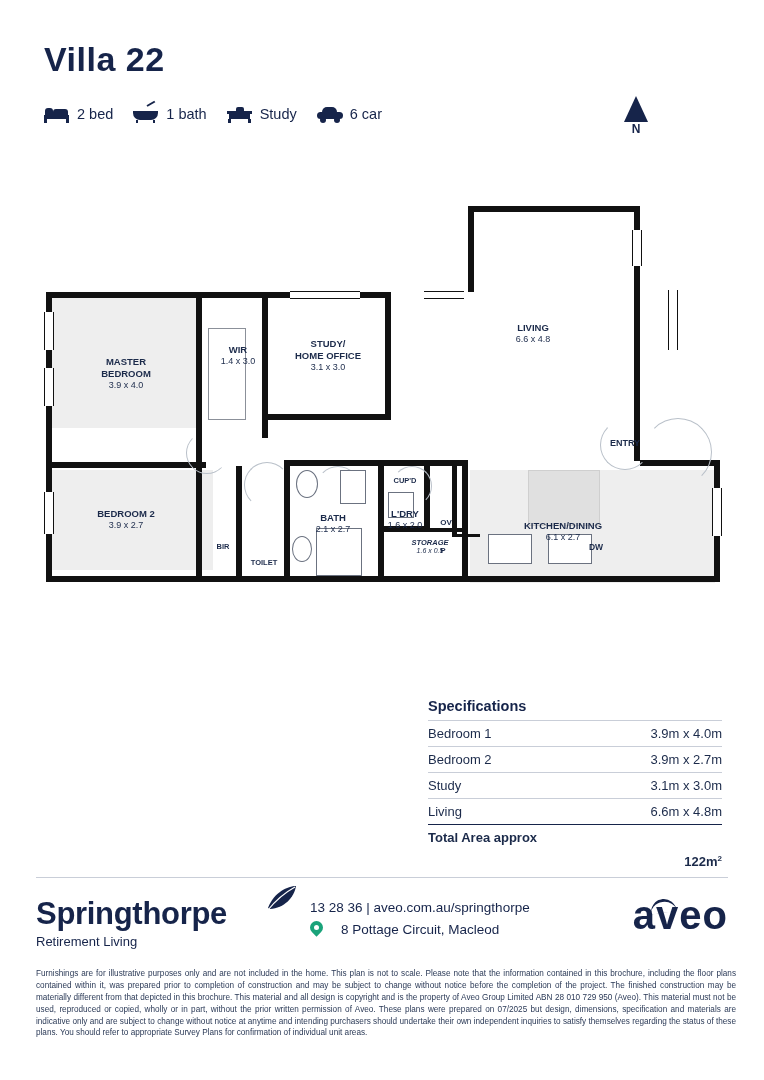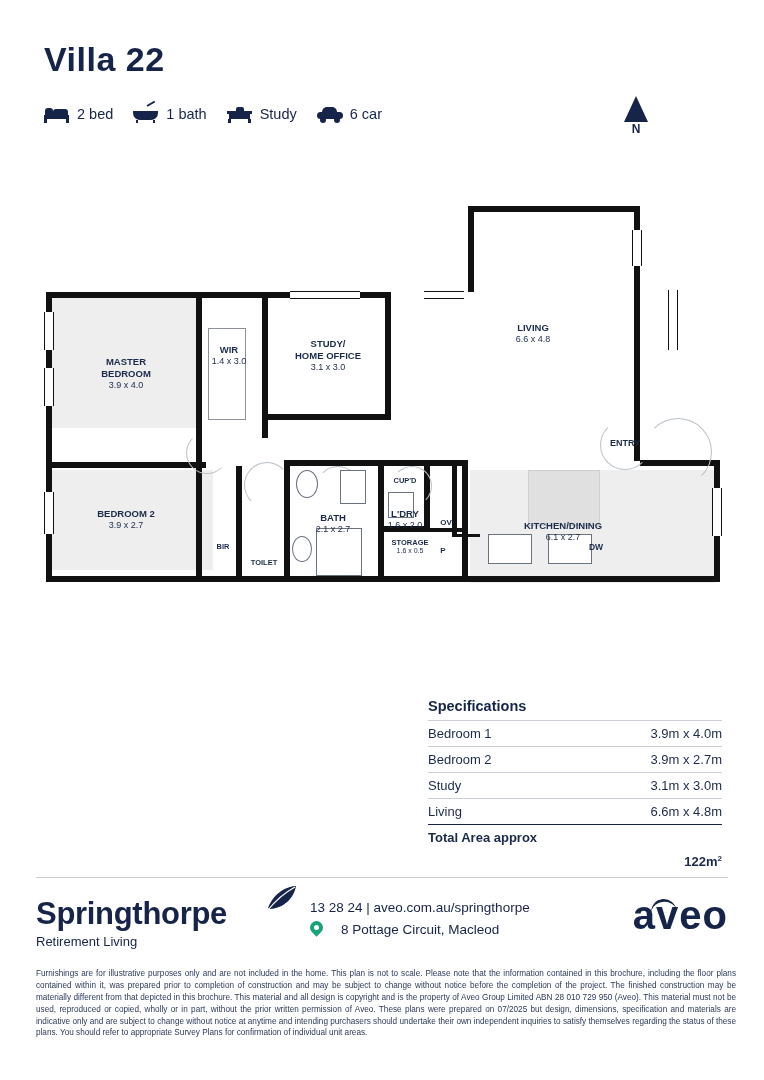--- a/index.html
+++ b/index.html
@@ -249,21 +249,21 @@
 
     <div class="label" style="left:56px; top:186px; width:140px;">
       <span>MASTER</span><br>
       <span>BEDROOM</span>
       <span class="dim">3.9 x 4.0</span>
     </div>
     <div class="label" style="left:56px; top:338px; width:140px;">
       <span>BEDROOM 2</span>
       <span class="dim">3.9 x 2.7</span>
     </div>
-    <div class="label" style="left:199px; top:174px; width:60px;">
+    <div class="label" style="left:208px; top:174px; width:60px;">
       <span>WIR</span>
       <span class="dim">1.4 x 3.0</span>
     </div>
     <div class="label" style="left:272px; top:168px; width:112px;">
       <span>STUDY/</span><br>
       <span>HOME OFFICE</span>
       <span class="dim">3.1 x 3.0</span>
     </div>
     <div class="label" style="left:478px; top:152px; width:110px;">
       <span>LIVING</span>
@@ -274,21 +274,21 @@
       <span class="dim">6.1 x 2.7</span>
     </div>
     <div class="label" style="left:300px; top:342px; width:66px;">
       <span>BATH</span>
       <span class="dim">2.1 x 2.7</span>
     </div>
     <div class="label" style="left:382px; top:338px; width:46px;">
       <span>L'DRY</span>
       <span class="dim">1.6 x 2.0</span>
     </div>
-    <div class="label small" style="left:374px; top:368px; width:72px;">
+    <div class="label small" style="left:394px; top:368px; width:72px;font-style:italic;">
       <span>STORAGE</span>
       <span class="dim">1.6 x 0.5</span>
     </div>
 
     <div class="label small" style="left:208px; top:372px; width:30px;"><span>BIR</span></div>
     <div class="label small" style="left:242px; top:388px; width:44px;"><span>TOILET</span></div>
     <div class="label small" style="left:384px; top:306px; width:42px;"><span>CUP'D</span></div>
     <div class="label" style="left:600px; top:268px; width:50px; font-size:9px;"><span>ENTRY</span></div>
     <div class="label small" style="left:432px; top:348px; width:28px; font-size:8px;"><span>OV</span></div>
     <div class="label small" style="left:432px; top:376px; width:22px; font-size:8px;"><span>P</span></div>
@@ -326,21 +326,21 @@
   <div class="brand">
     <div class="bname">Springthorpe</div>
     <div class="btag">Retirement Living</div>
     <svg class="leaf" viewBox="0 0 34 28">
       <path d="M4 24 C10 8, 24 2, 32 2 C30 14, 20 24, 6 25 Z" fill="#16244a"></path>
       <path d="M4 26 C12 16, 22 8, 31 3" stroke="#ffffff" stroke-width="1.2" fill="none"></path>
     </svg>
   </div>
 
   <div class="contact">
-    <div class="line1">13 28 24 | aveo.com.au/springthorpe</div>
+    <div class="line1">13 28 36 | aveo.com.au/springthorpe</div>
     <div class="line2">
       <span class="pin">
           <span class="pbody"></span>
           <span class="pdot"></span>
         </span>
       <span>8 Pottage Circuit, Macleod</span>
     </div>
   </div>
 
   <div class="aveo">

